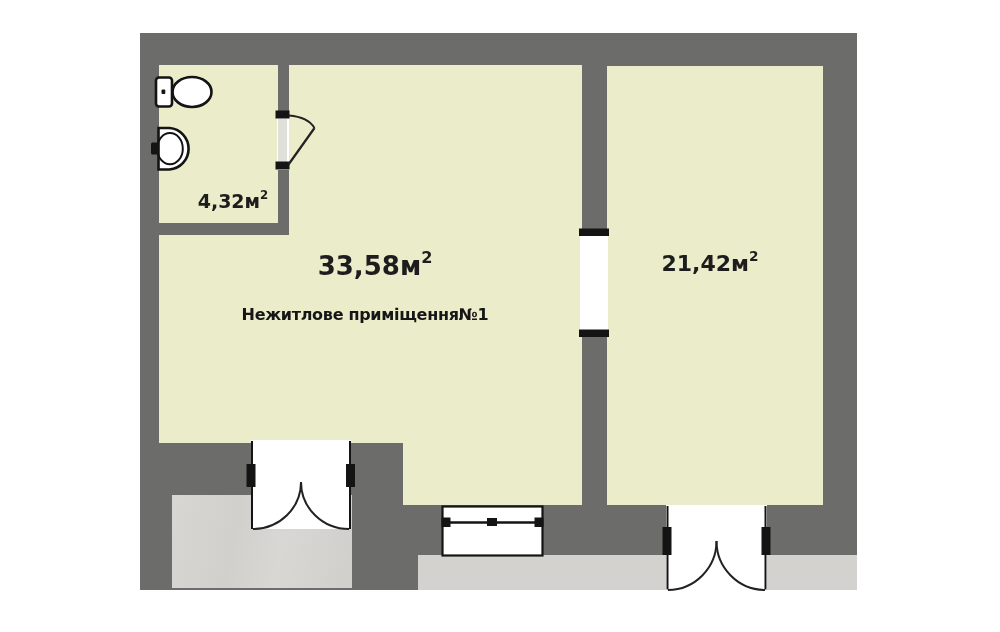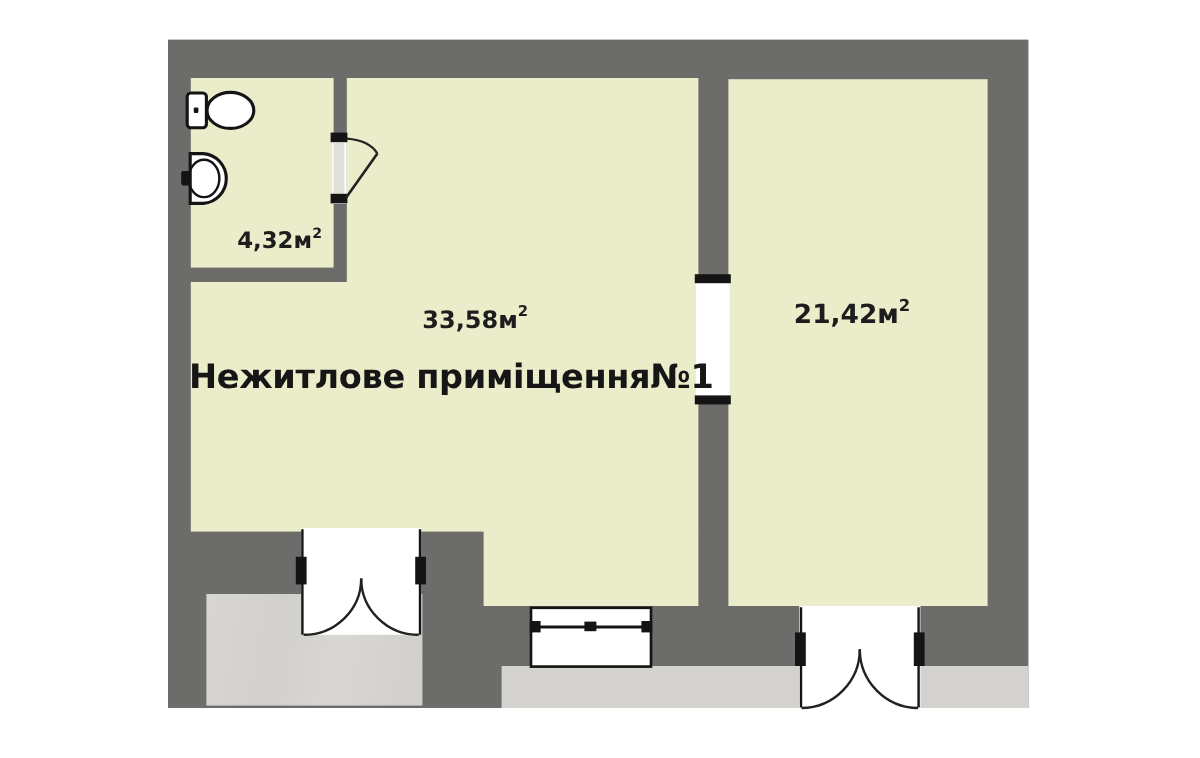--- a/index.html
+++ b/index.html
@@ -114,19 +114,19 @@
 
     <g>
       <path d="M 158.5 128 h 11 a 20.5 20.8 0 0 1 0 41.5 h -11 z" fill="#ffffff" stroke="#141414" stroke-width="2.6"></path>
       <ellipse cx="170" cy="148.7" rx="12.8" ry="15.6" fill="none" stroke="#141414" stroke-width="2"></ellipse>
       <rect x="151" y="142.5" width="7" height="12" rx="1.5" fill="#141414"></rect>
     </g>
   </svg>
 
   <div class="area-label num" style="left:233px; top:201px; font-size:19px;text-align:right;"><span>4,32</span><span>м</span><sup>2</sup></div>
 
-  <div class="area-label num" style="left:375px; top:266px; font-size:20px;margin-left:21px;"><span>33,58</span><span>м</span><sup>2</sup></div>
+  <div class="area-label num" style="left:375px; top:266px; font-size:26px;"><span>33,58</span><span>м</span><sup>2</sup></div>
 
   <div class="area-label num" style="left:710px; top:263px; font-size:22px;text-align:right;"><span>21,42</span><span>м</span><sup>2</sup></div>
 
-  <div class="room-name" style="left:376px; top:314px; font-size:28px;">Нежитлове приміщення№1</div>
+  <div class="room-name" style="left:365px; top:314px; font-size:16px;">Нежитлове приміщення№1</div>
 
 </div>
 
 </body></html>

